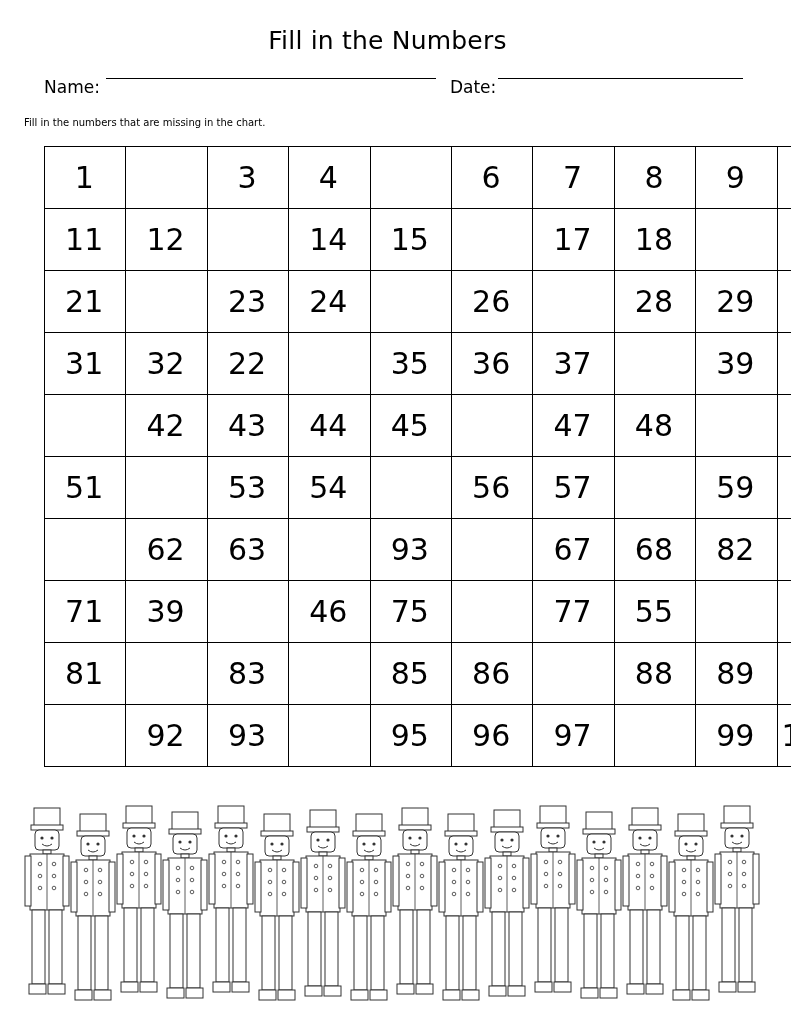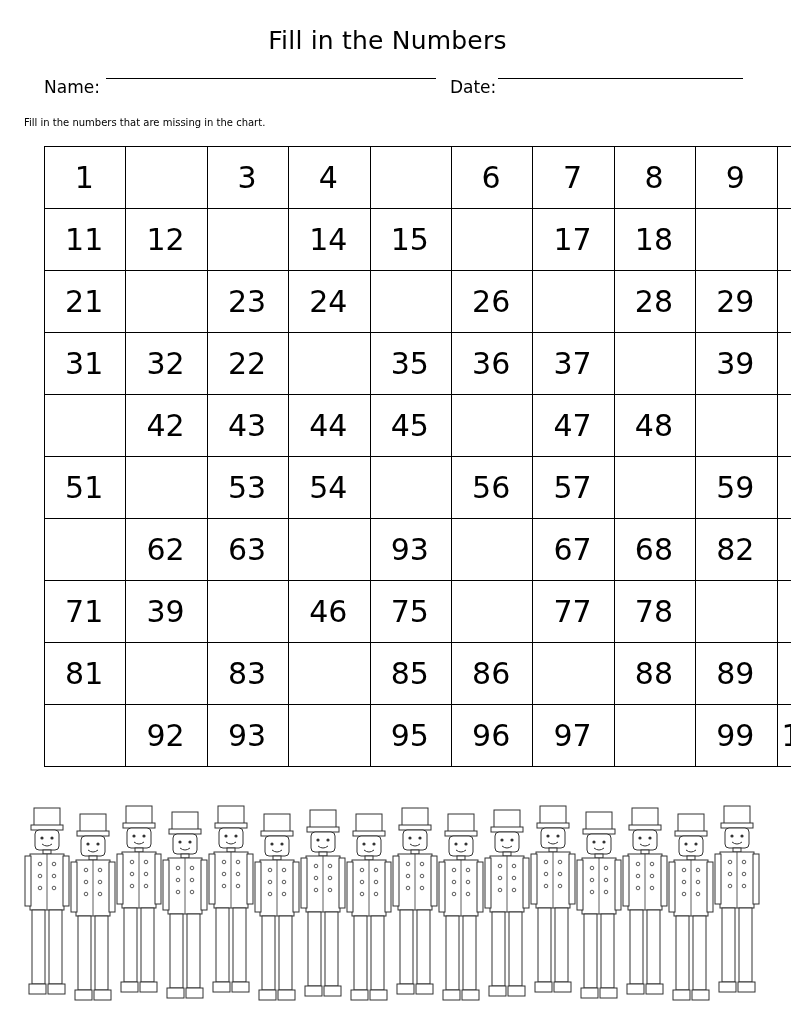--- a/index.html
+++ b/index.html
@@ -188,21 +188,21 @@
           <td class="two">70</td>
         </tr>
         <tr>
           <td class="two">71</td>
           <td class="two">39</td>
           <td class="empty"></td>
           <td class="two">46</td>
           <td class="two">75</td>
           <td class="empty"></td>
           <td class="two">77</td>
-          <td class="two">78</td>
+          <td class="two">55</td>
           <td class="empty"></td>
           <td class="two">80</td>
         </tr>
         <tr>
           <td class="two">81</td>
           <td class="empty"></td>
           <td class="two">83</td>
           <td class="empty"></td>
           <td class="two">85</td>
           <td class="two">86</td>

